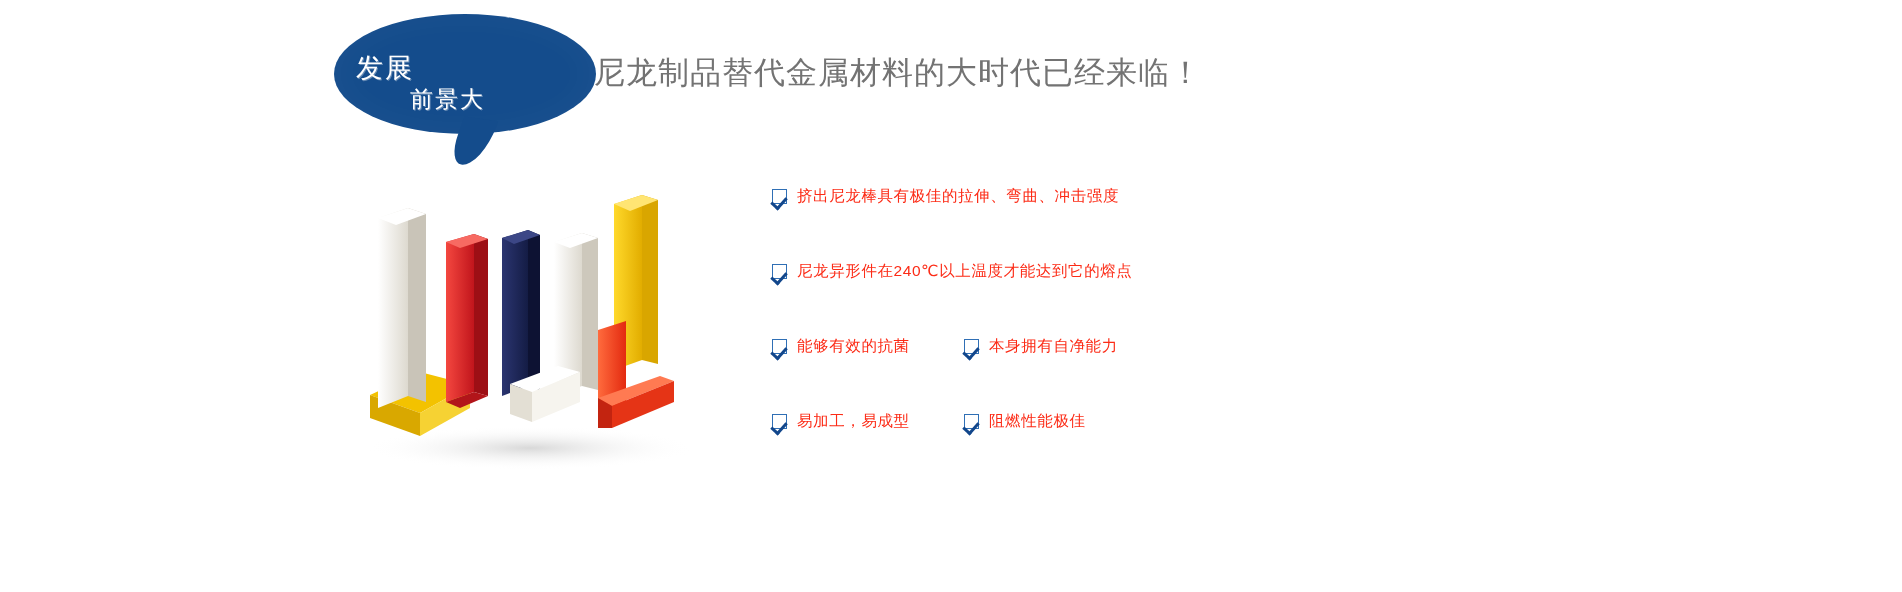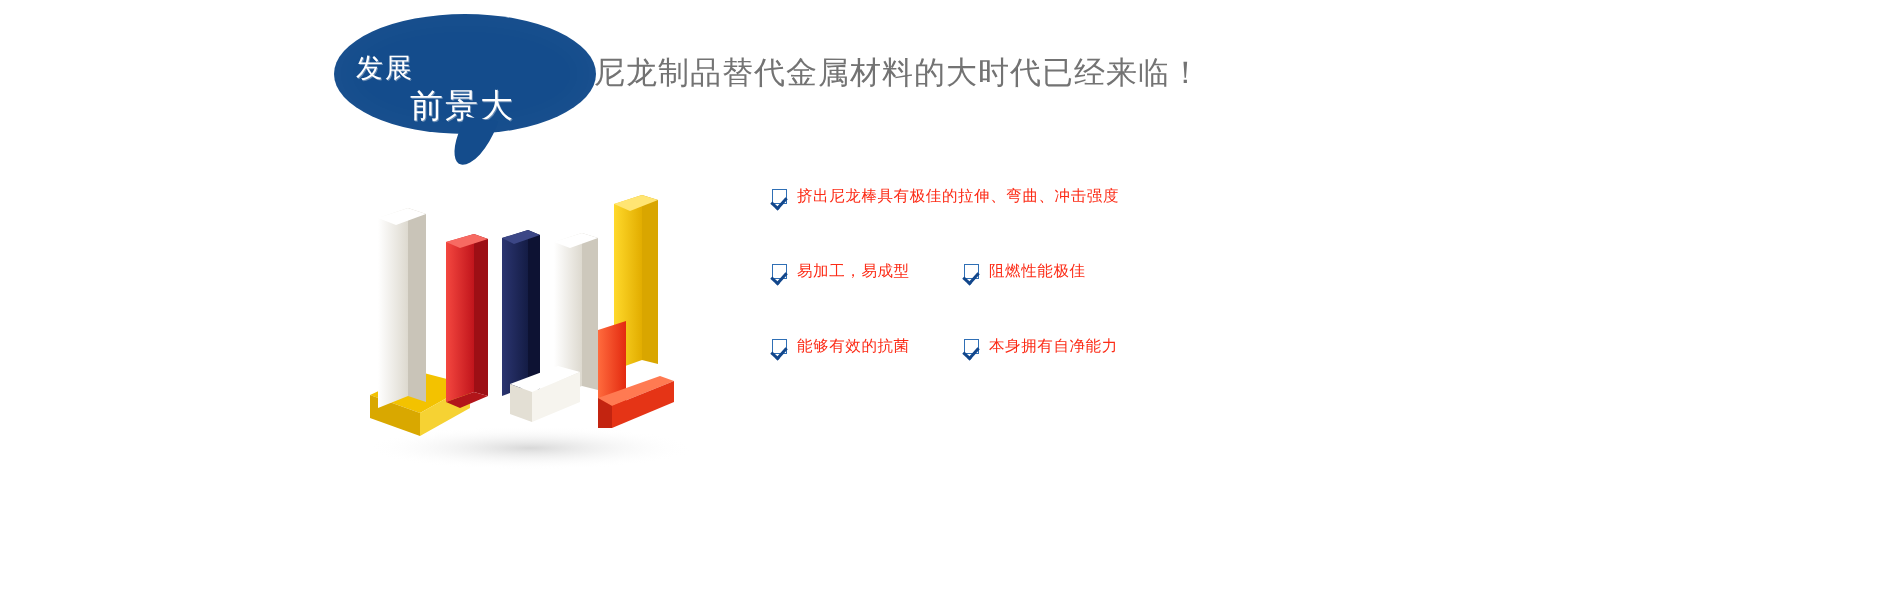--- a/index.html
+++ b/index.html
@@ -23,21 +23,21 @@
     width:34px;height:48px;background:#144c8c;
     border-radius:0 0 60% 40% / 0 0 90% 60%;
     transform:rotate(8deg) skewX(-12deg);
   }
   .bubble-l1,.bubble-l2{
     position:absolute;color:#ffffff;white-space:nowrap;
     text-shadow:1px 1px 0 rgba(255,255,255,.35);
     font-weight:400;letter-spacing:2px;
   }
   .bubble-l1{left:22px;top:36px;font-size:27px;}
-  .bubble-l2{left:76px;top:70px;font-size:33px;}
+  .bubble-l2{left:76px;top:70px;font-size:23px;}
 
   
   .headline{
     position:absolute;left:594px;top:55px;
     font-size:31px;line-height:36px;color:#737373;
     font-weight:400;letter-spacing:1px;white-space:nowrap;
   }
 
   
   .bullets{position:absolute;left:772px;top:158px;width:600px;}
@@ -159,39 +159,45 @@
 
   <div class="bullets">
 
     <div class="brow">
       <div class="bitem col1">
         <span class="chk"></span>
         <span class="btxt">挤出尼龙棒具有极佳的拉伸、弯曲、冲击强度</span>
       </div>
     </div>
 
+    <div class="brow">
+      <div class="bitem col1">
+        <span class="chk"></span>
+        <span class="btxt">尼龙异形件在240℃以上温度才能达到它的熔点</span>
+      </div>
+    </div>
+
+    <div class="brow">
+      <div class="bitem col1">
+        <span class="chk"></span>
+        <span class="btxt">能够有效的抗菌</span>
+      </div>
+      <div class="bitem col2">
+        <span class="chk"></span>
+        <span class="btxt">本身拥有自净能力</span>
+      </div>
+    </div>
 
     <div class="brow">
       <div class="bitem col1">
         <span class="chk"></span>
         <span class="btxt">易加工，易成型</span>
       </div>
       <div class="bitem col2">
         <span class="chk"></span>
         <span class="btxt">阻燃性能极佳</span>
-      </div>
-    </div>
-
-    <div class="brow">
-      <div class="bitem col1">
-        <span class="chk"></span>
-        <span class="btxt">能够有效的抗菌</span>
-      </div>
-      <div class="bitem col2">
-        <span class="chk"></span>
-        <span class="btxt">本身拥有自净能力</span>
       </div>
     </div>
 
 
 
   </div>
 </div>
 
 </body></html>

